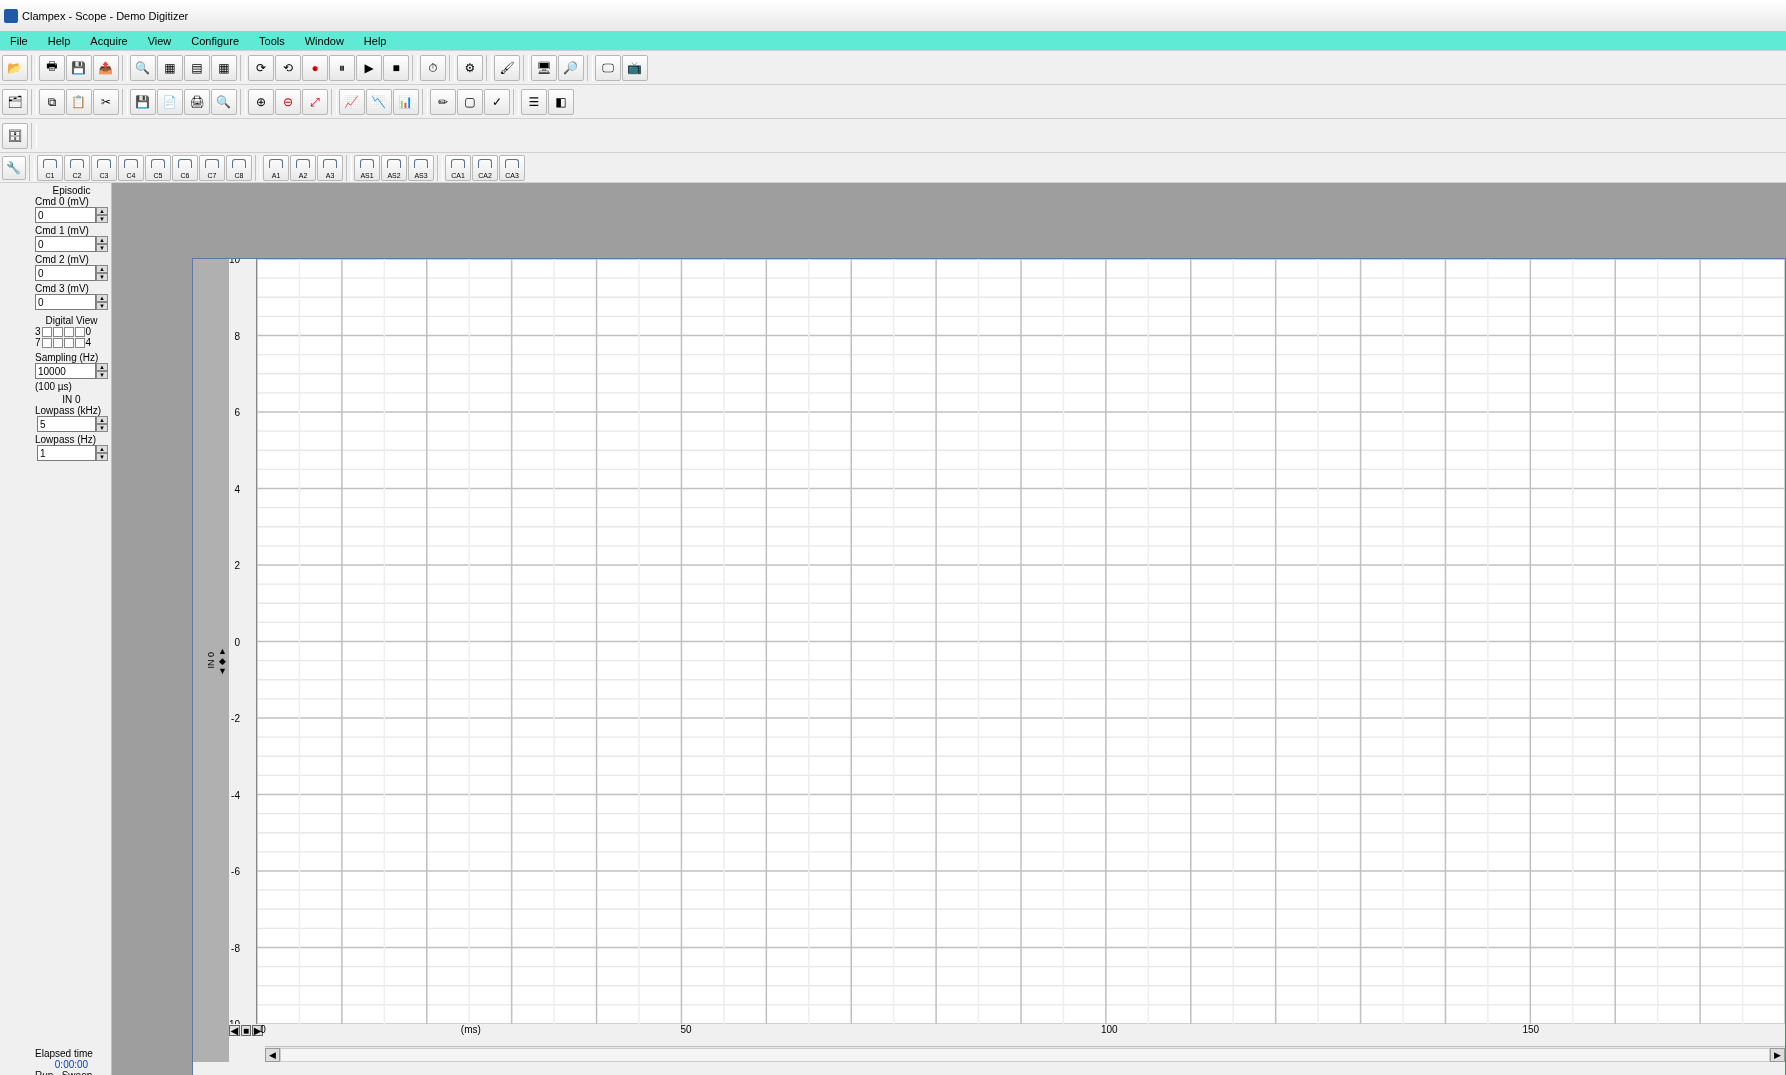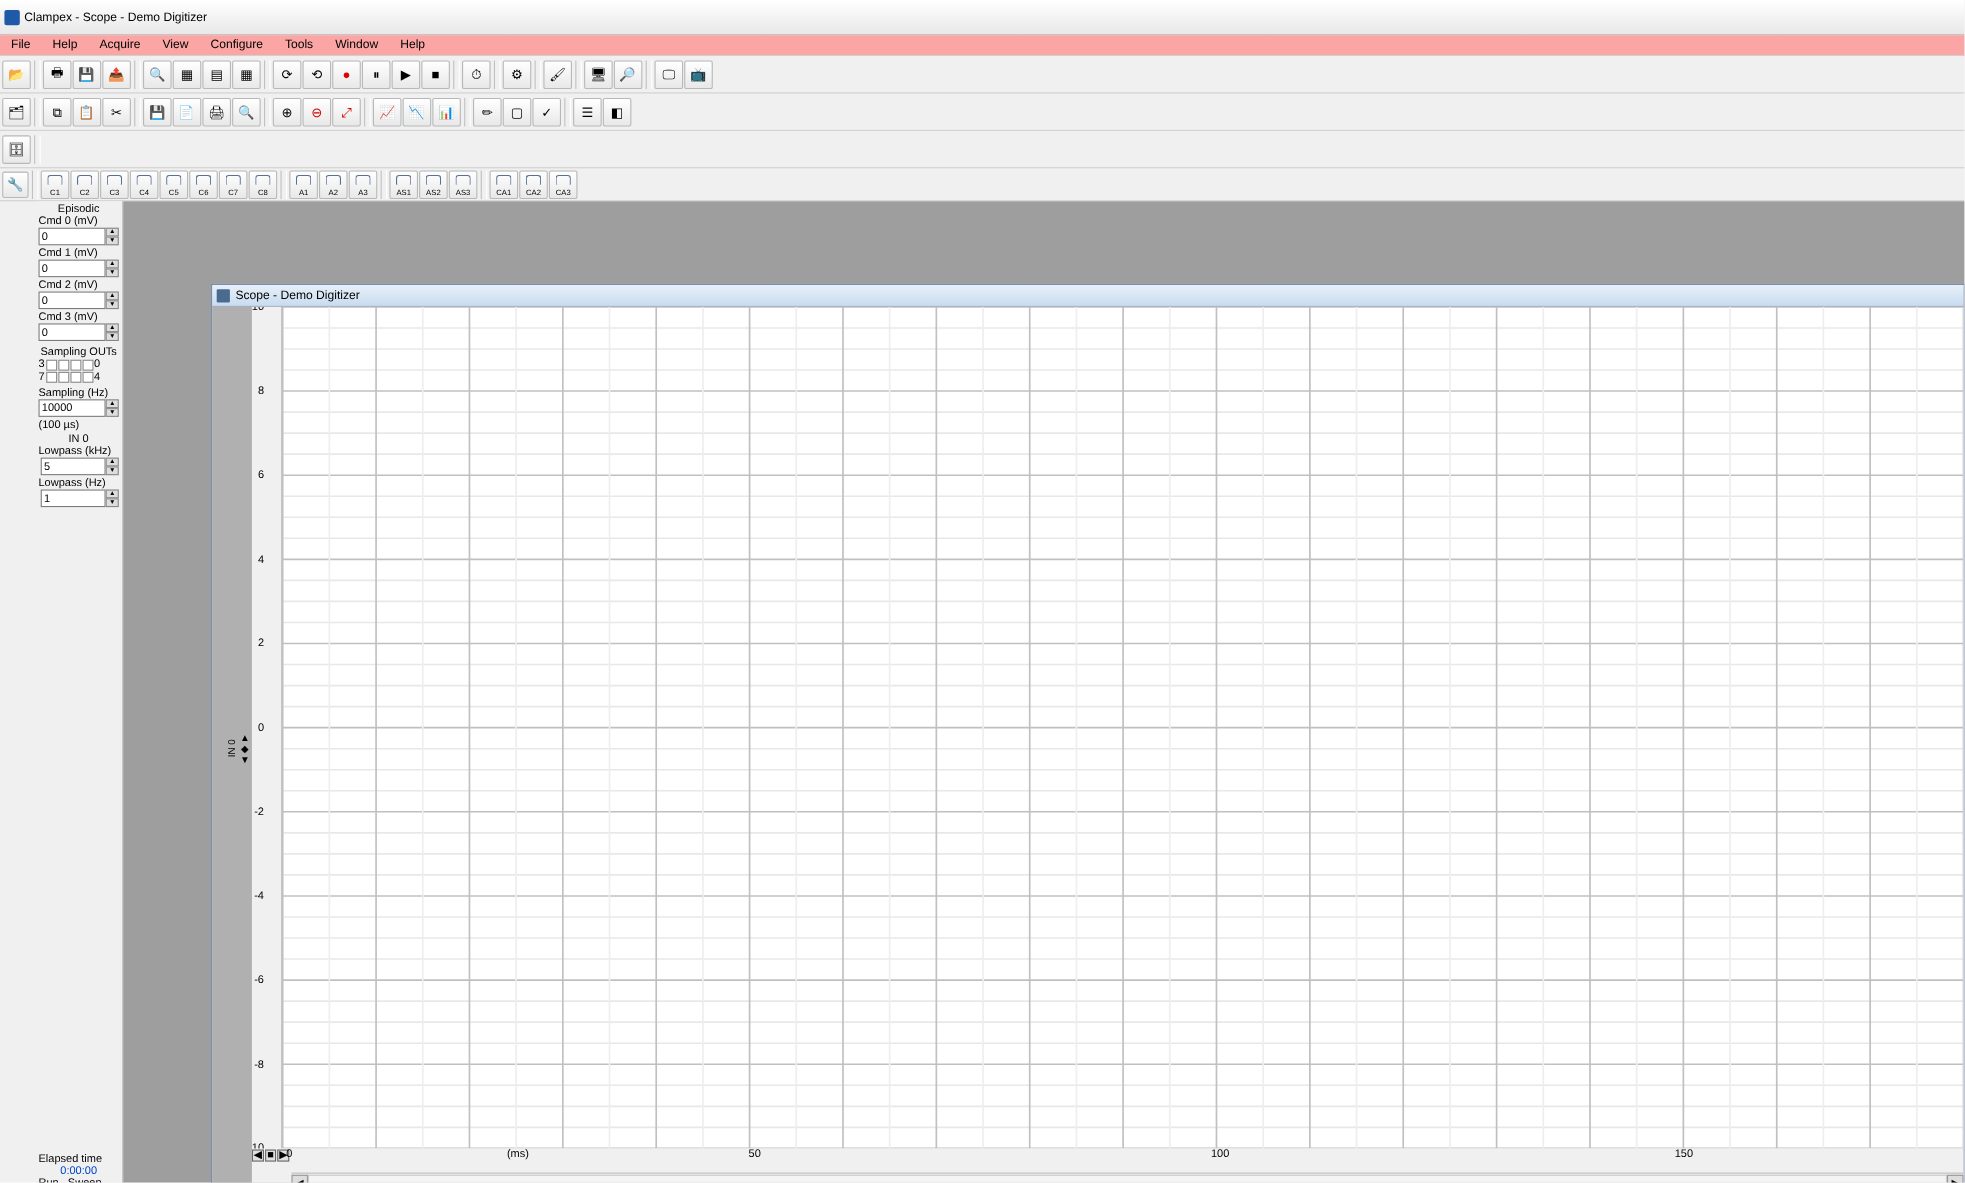--- a/index.html
+++ b/index.html
@@ -20,21 +20,21 @@
   align-items: center;
   padding-left: 4px;
 }
 .titlebar .app-icon {
   width: 14px; height: 14px;
   background: #1e5aa8;
   margin-right: 4px;
   border-radius: 2px;
 }
 .menubar {
-  background: #fca5a5;
+  background: #5eead4;
   height: 19px;
   display: flex;
   align-items: center;
   border-bottom: 1px solid #d0d0d0;
 }
 .menubar span {
   padding: 2px 10px;
   cursor: default;
 }
 .toolbars { background: #f0f0f0; }
@@ -416,21 +416,21 @@
     </div>
     <span class="lbl">Cmd 3 (mV)</span>
     <div class="spinrow">
       <input value="0" style="">
       <div class="spinbtns">
           <button>▲</button>
           <button>▼</button>
         </div>
     </div>
 
-    <span class="lbl" style="text-align:center;margin-top:3px">Sampling OUTs</span>
+    <span class="lbl" style="text-align:center;margin-top:3px">Digital View</span>
     <div class="digout-row">
       <span>3</span>
       <div class="cb"></div>
       <div class="cb"></div>
       <div class="cb"></div>
       <div class="cb"></div>
       <span>0</span>
     </div>
     <div class="digout-row">
       <span>7</span>
@@ -474,24 +474,20 @@
     <div class="bottom">
       <div>Elapsed time</div>
       <div class="elapsed">0:00:00</div>
       <span>Run</span>&nbsp;&nbsp;
       <span>Sweep</span>
     </div>
   </div>
 
   <div class="canvas-area">
     <div class="scope-window">
-      <div class="scope-title">
-        <div class="win-icon"></div>
-        <span>Scope - Demo Digitizer</span>
-      </div>
       <div class="scope-body">
         <div class="y-axis-strip">
           <span class="ylabel">IN 0</span>
           <div class="y-zoom">
             <span>▲</span>
             <span>◆</span>
             <span>▼</span>
           </div>
         </div>
         <div class="plot-col">

